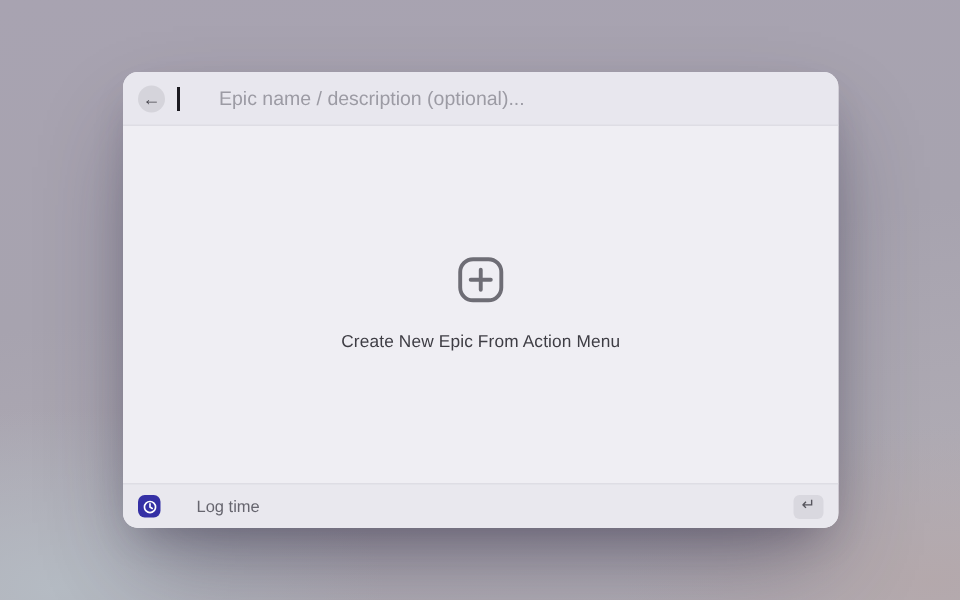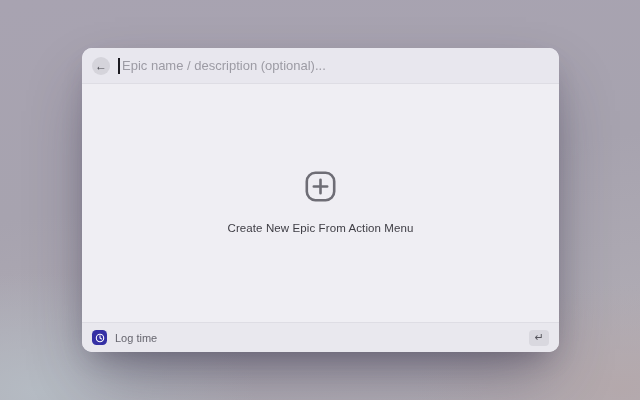--- a/index.html
+++ b/index.html
@@ -54,20 +54,21 @@
     flex: 0 0 auto;
     padding: 0;
     font-family: "Liberation Sans", sans-serif;
   }
   .input-wrap {
     position: relative;
     flex: 1;
     height: 100%;
     display: flex;
     align-items: center;
+    padding-left: 24px;
   }
   .caret {
     position: absolute;
     left: 0; top: 50%;
     transform: translateY(-50%);
     width: 1.5px; height: 16px;
     background: #1b1a20;
   }
   .epic-input {
     width: 100%;
@@ -108,21 +109,21 @@
     background: #e9e8ee;
     border-top: 1px solid #dedde4;
     display: flex;
     align-items: center;
     justify-content: space-between;
     padding: 0 10px;
   }
   .footer-left {
     display: flex;
     align-items: center;
-    gap: 8px;
+    gap: 24px;
     cursor: pointer;
   }
   .clock-badge {
     width: 15px; height: 15px;
     border-radius: 4.5px;
     background: #3530a5;
     display: flex;
     align-items: center;
     justify-content: center;
     flex: 0 0 auto;

